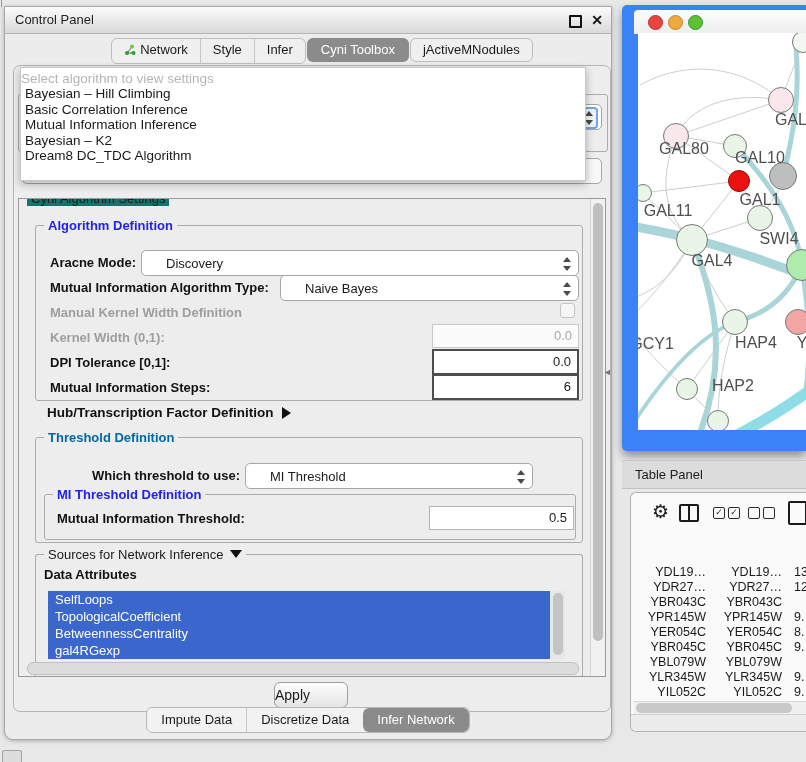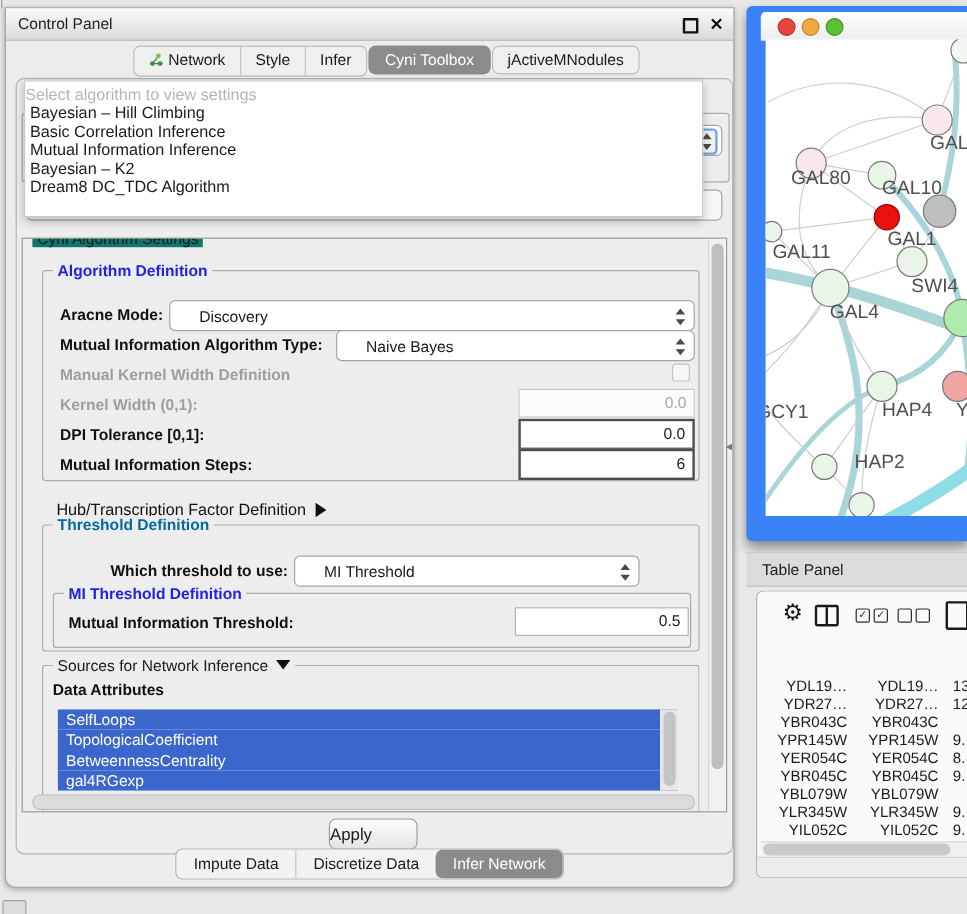--- a/index.html
+++ b/index.html
@@ -37,21 +37,21 @@
   
   .dd{position:absolute;left:6px;top:1px;width:564px;height:112px;background:#FFF;border:1px solid #C9C9C9;
       box-shadow:0 3px 8px rgba(0,0,0,.28);z-index:6;overflow:hidden;}
   .dd-ph{text-align:left;color:#B5B5B5;font-size:13.5px;padding-top:3px;height:15px;}
   .dd-item{font-size:13.5px;line-height:15.6px;padding-left:4px;white-space:nowrap;}
   .dd-item.bold{font-weight:bold;}
   
   .pane{position:absolute;left:4px;top:132px;width:586px;height:477px;border:1px solid #9A9A9A;
         background:#EDEDED;overflow:hidden;}
   .lbl{position:absolute;font-size:13px;font-weight:bold;color:#111;white-space:nowrap;}
-  .lbl.plain{font-weight:normal;margin-top:12px;}
+  .lbl.plain{font-weight:bold;}
   .lbl.dis{color:#9E9E9E;}
   .tinput{position:absolute;background:#FFF;border:1px solid #B5B5B5;font-size:13px;text-align:right;
           padding:0 6px;line-height:22px;height:22px;box-sizing:content-box;}
   .tinput.strong{border:2px solid #4D4D4D;}
   .tinput.dis{color:#A8A8A8;border-color:#C9C9C9;background:#FBFBFB;}
   .checkbox{position:absolute;width:13px;height:13px;border:1px solid #C4C4C4;border-radius:3px;background:#F6F6F6;}
   .tri-right{display:inline-block;width:0;height:0;border-top:6px solid transparent;border-bottom:6px solid transparent;border-left:9px solid #111;margin-left:8px;vertical-align:-2px;}
   .tri-down{display:inline-block;width:0;height:0;border-left:6px solid transparent;border-right:6px solid transparent;border-top:8px solid #111;margin-left:6px;vertical-align:1px;}
   .attr-list{position:absolute;left:12px;top:36px;width:517px;height:68px;background:#FFF;overflow:hidden;}
   .attr-row{height:17px;line-height:17px;background:#3B66CB;color:#FFF;font-size:13px;padding-left:7px;}

